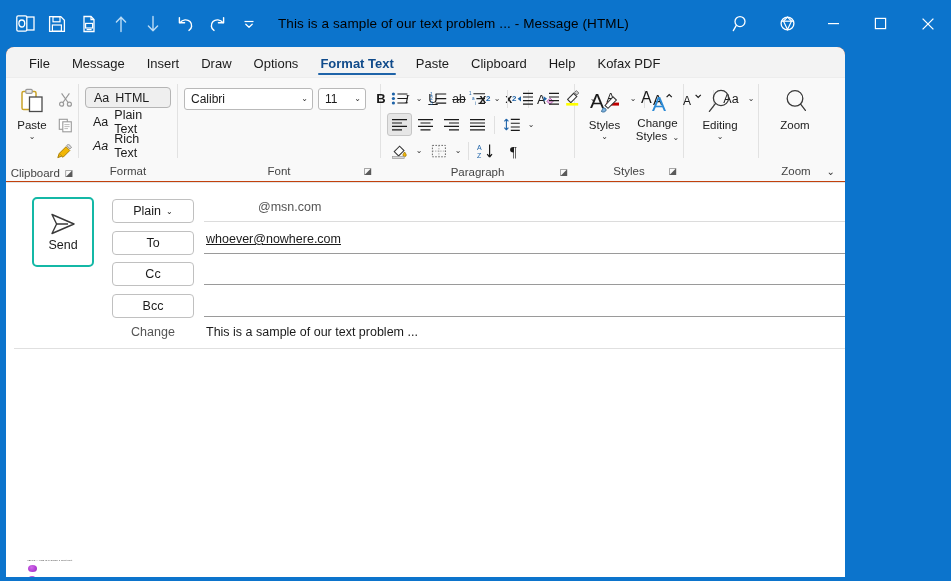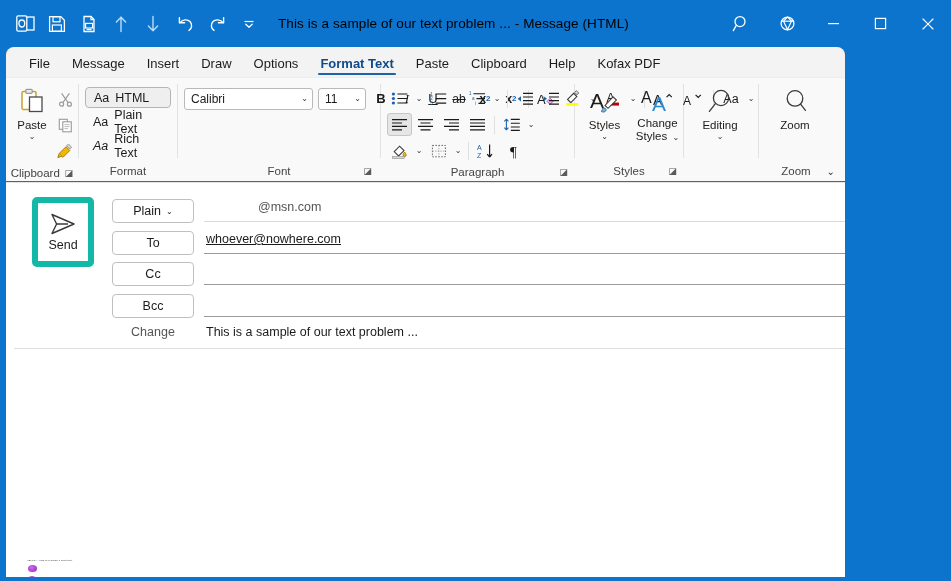--- a/index.html
+++ b/index.html
@@ -113,21 +113,21 @@
   }
 
   
   .content {
     position: absolute; left: 0; top: 135px; width: 939px; height: 395px;
     background: #ffffff; border-top: 1px solid #e4e4e4;
   }
   .hdr { position: relative; padding: 12px 0 0 0; height: 160px; }
   .sendbtn {
     position: absolute; left: 26px; top: 14px; width: 62px; height: 70px;
-    border: 6px solid #14b8a6; border-radius: 5px; background: #fff;
+    border: 2px solid #14b8a6; border-radius: 5px; background: #fff;
     display: flex; flex-direction: column; align-items: center; justify-content: center; gap: 2px;
   }
   .sendbtn .lbl { font-size: 12.5px; color: #1b1b1b; }
   .fieldbtn {
     position: absolute; left: 106px; width: 82px; height: 24px;
     border: 1px solid #c0c0c0; border-radius: 4px; background: #fff;
     display: flex; align-items: center; justify-content: center; gap: 5px;
     font-size: 12.5px; color: #1b1b1b;
   }
   .fieldline {

